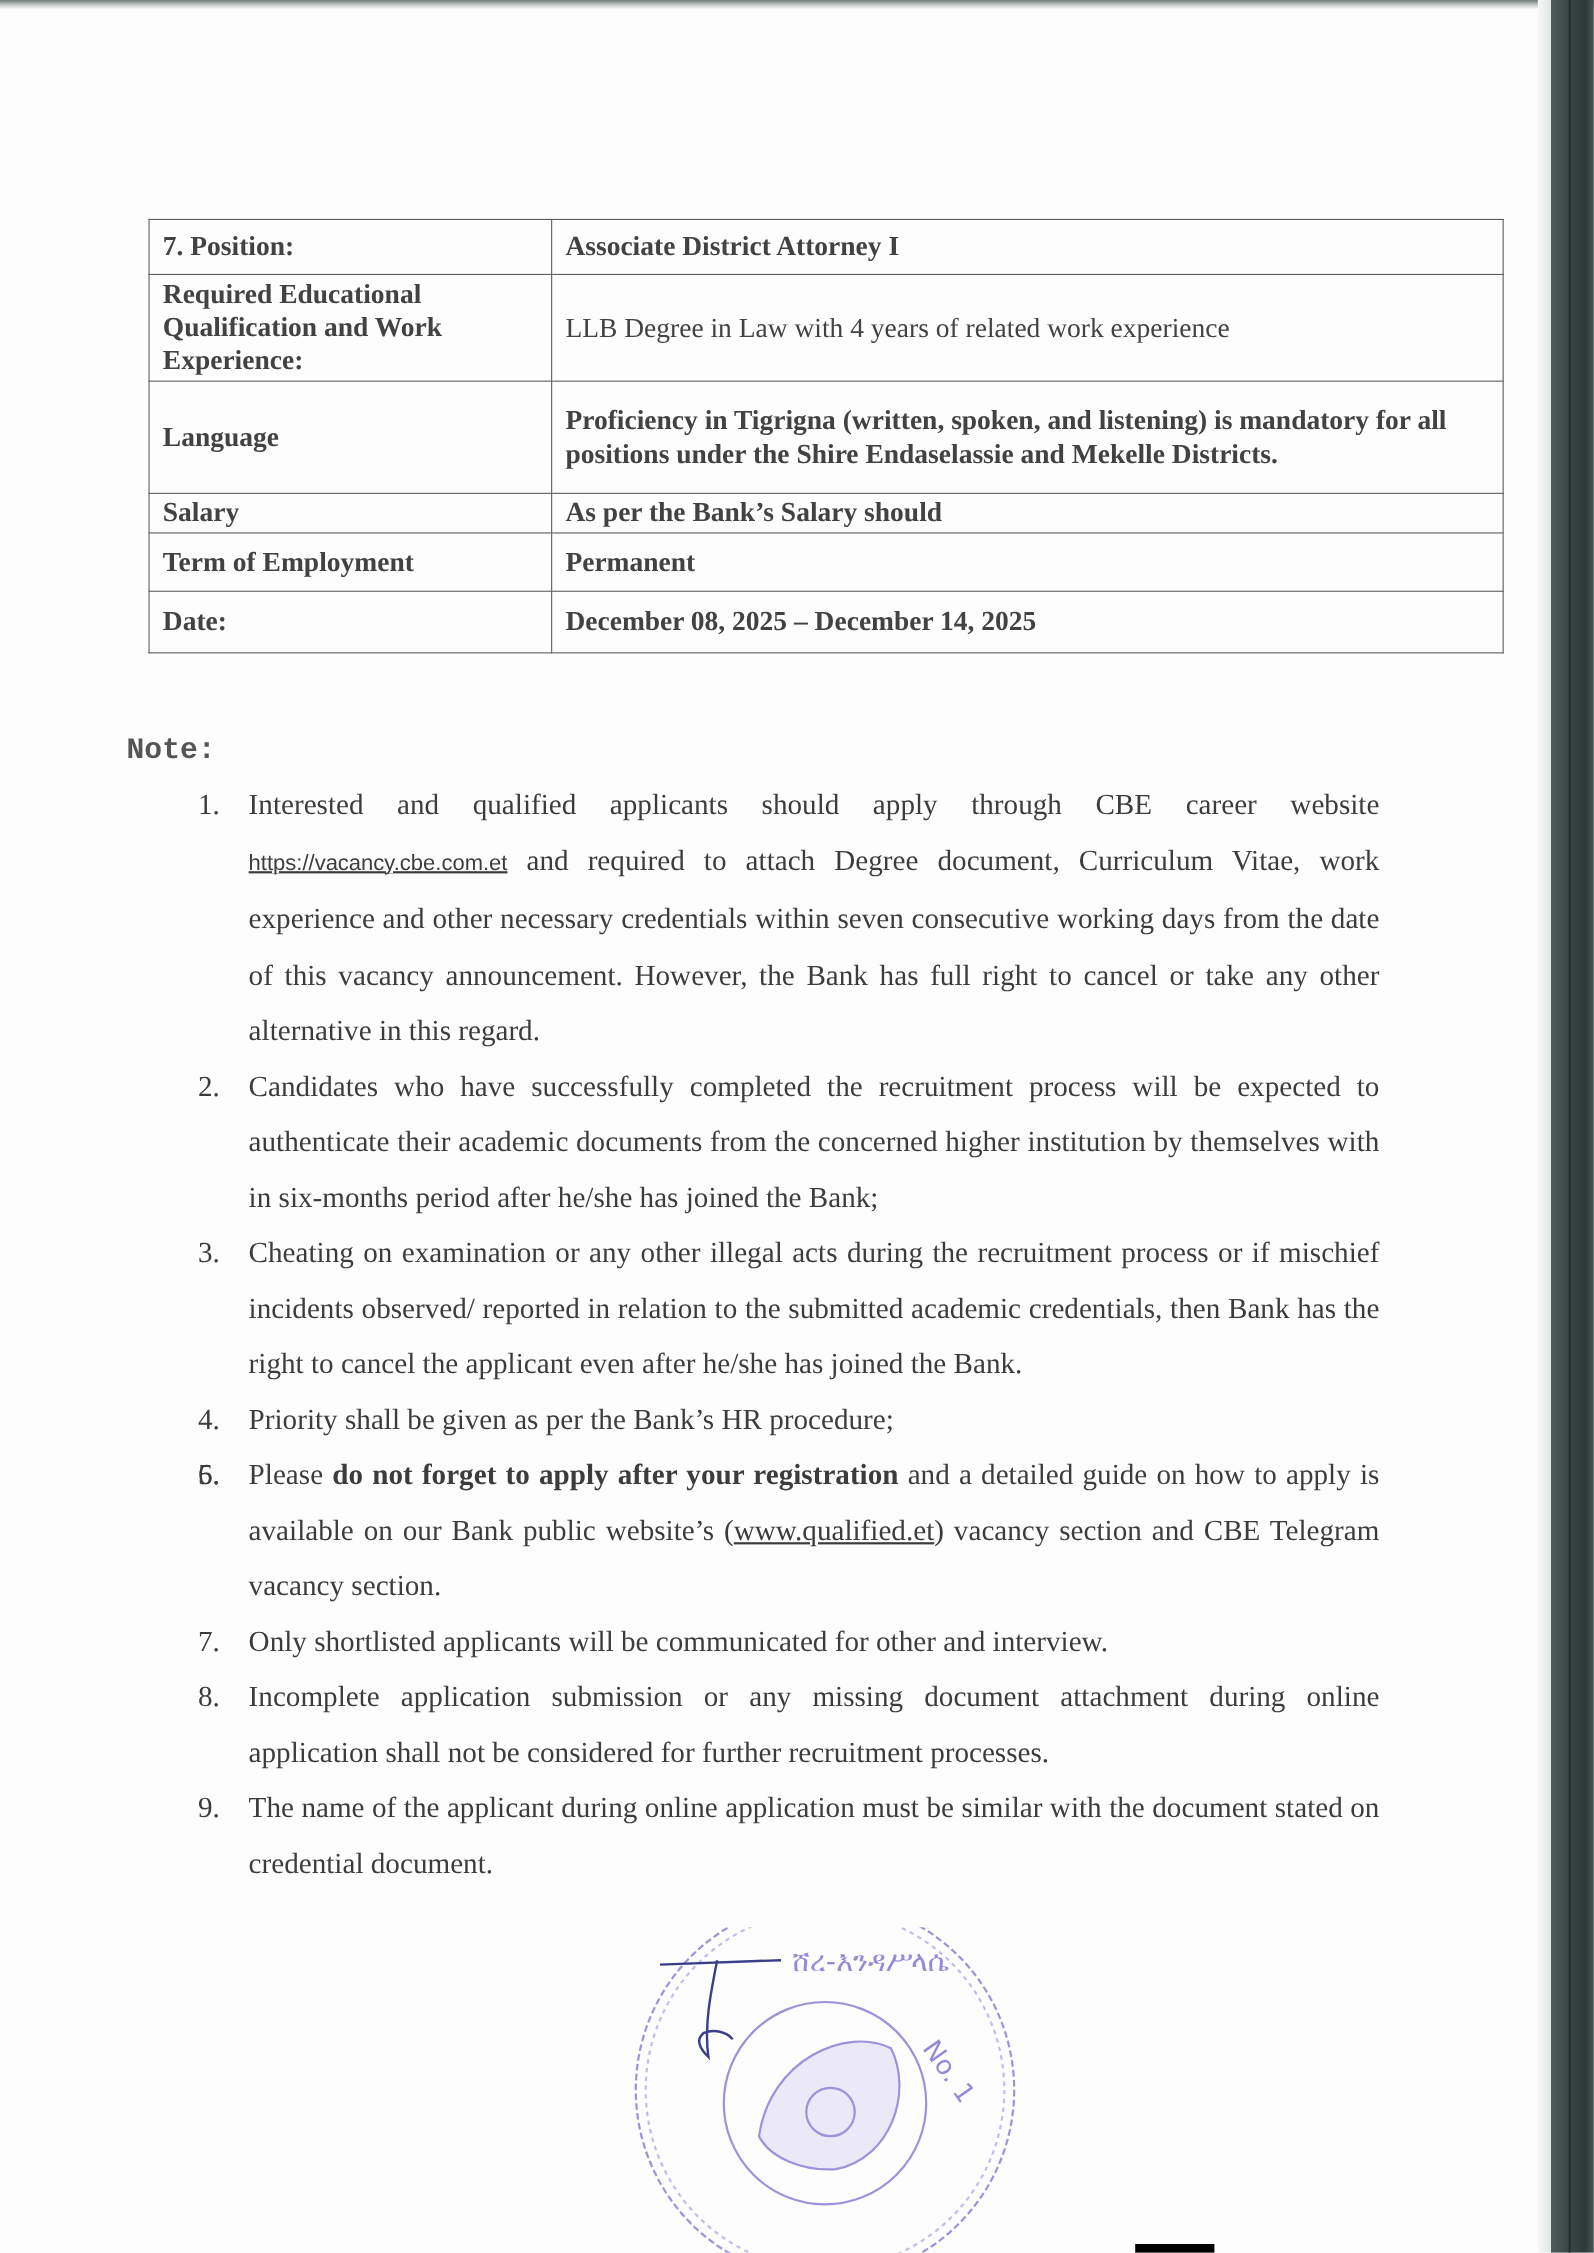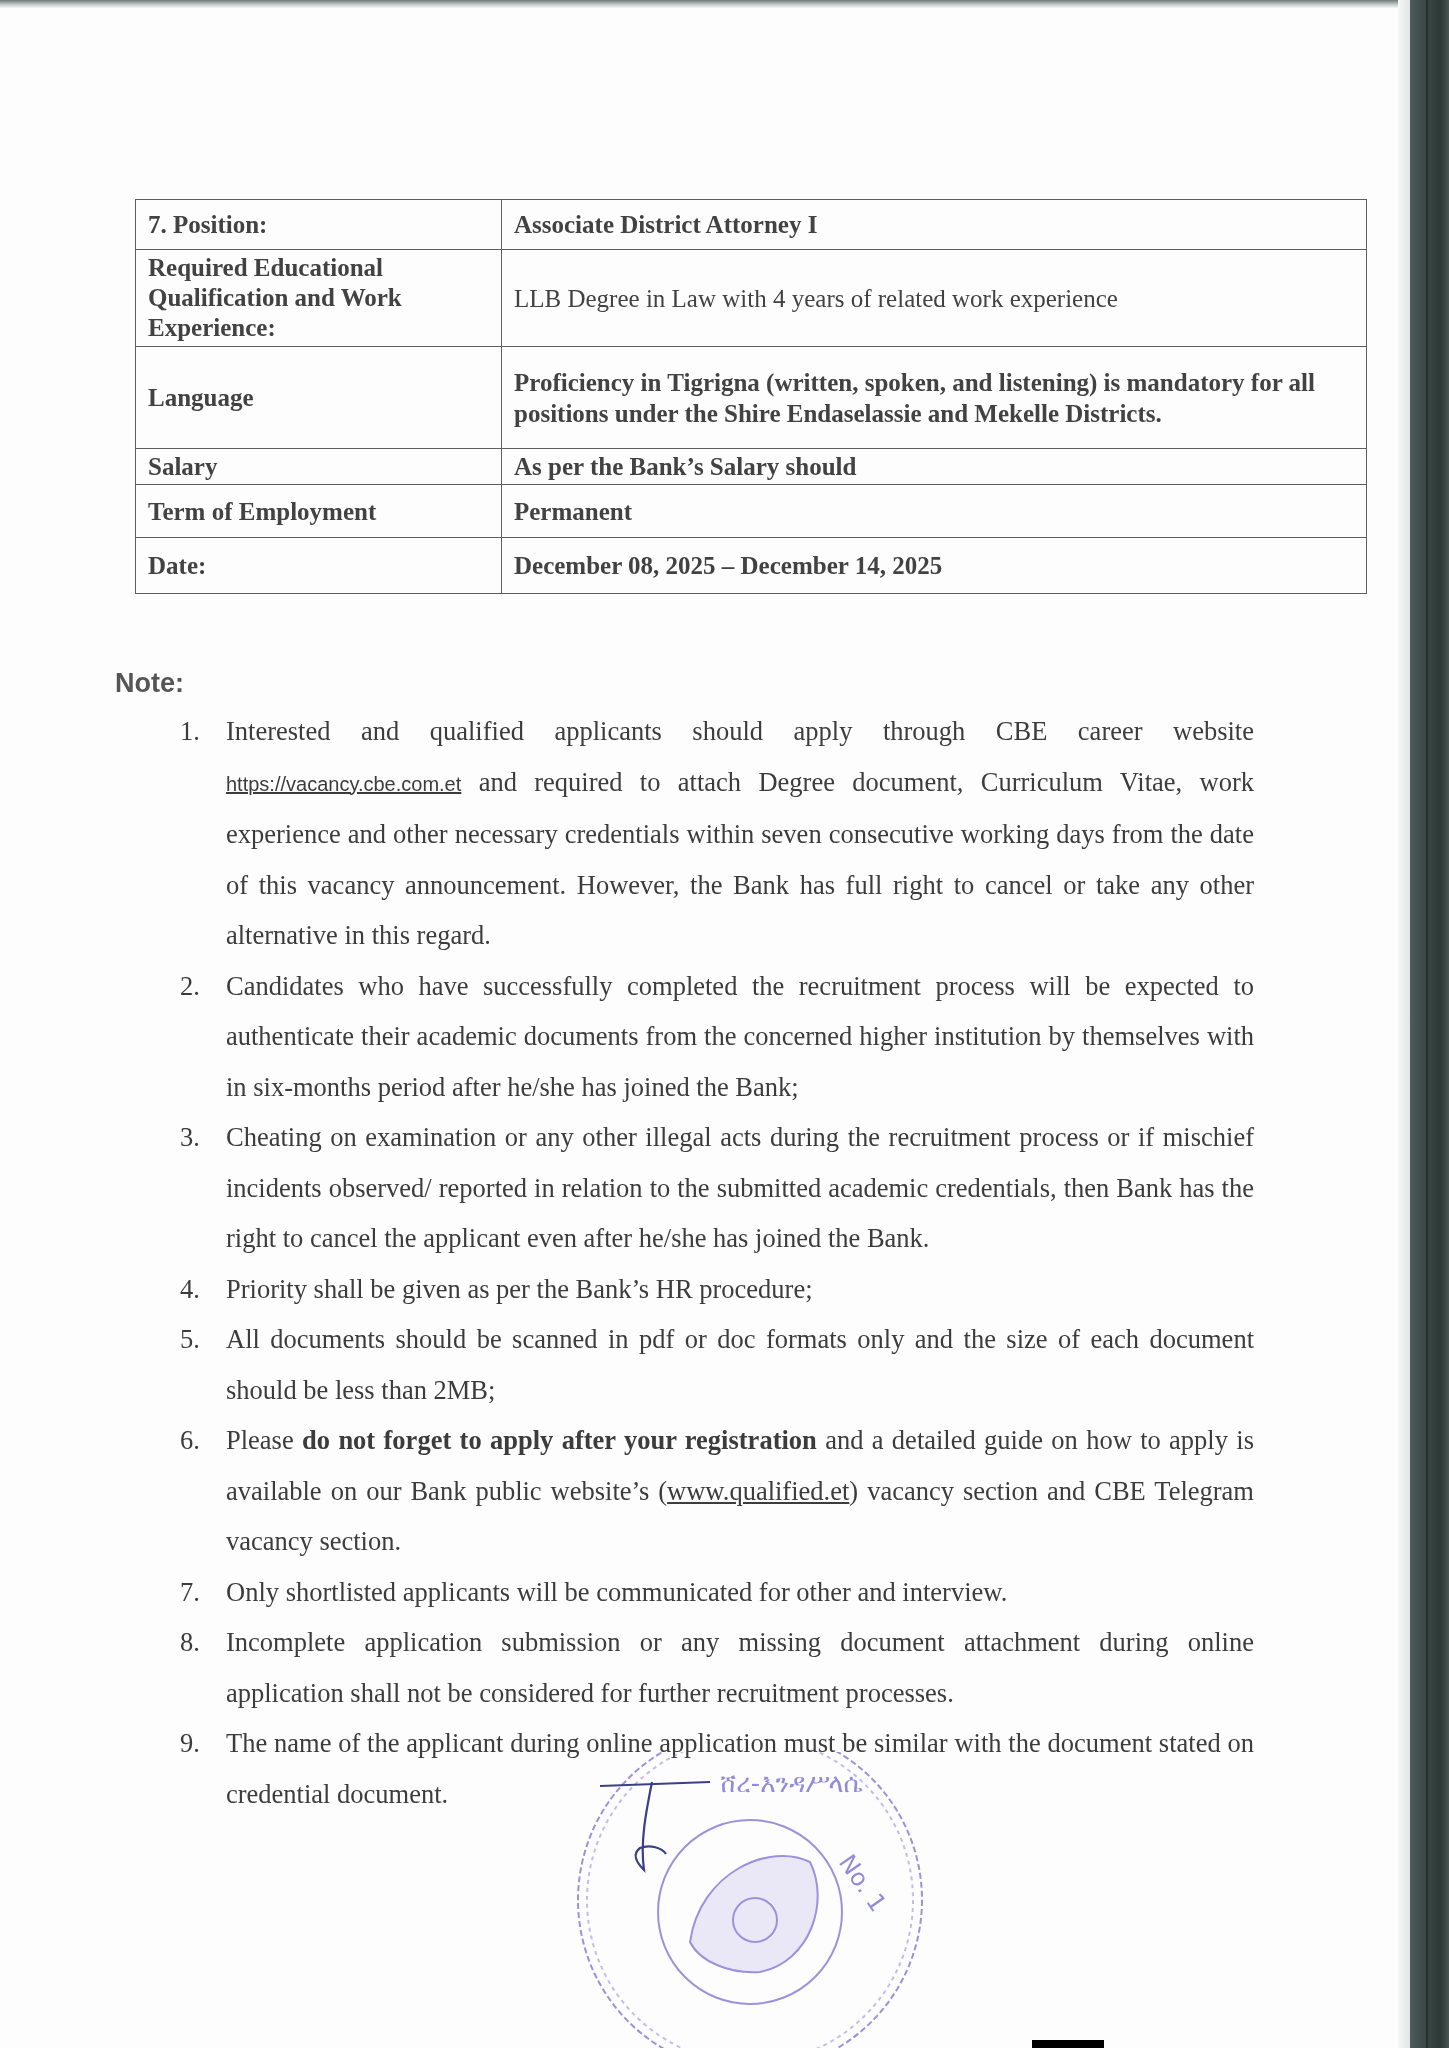--- a/index.html
+++ b/index.html
@@ -18,21 +18,21 @@
   .right-edge-inner { position: absolute; left: 1426px; top: 0; width: 2px; height: 2048px; background: #26302f; }
 
   table.spec { position: absolute; left: 135px; top: 187px; width: 1232px;
     border-collapse: collapse; table-layout: fixed; margin-top: 12px; }
   table.spec td { border: 1.5px solid #5e5e5e; padding: 0 12px; vertical-align: middle;
     font-size: 25px; line-height: 31px; font-weight: bold; color: #424242; }
   table.spec td.label { width: 341px; }
   table.spec td.value.normal { font-weight: normal; }
 
   .note-title { position: absolute; left: 115px; top: 668px;
-    font-family: Liberation Sans, sans-serif; font-weight: bold;
+    font-family: Liberation Mono, monospace; font-weight: bold;
     font-size: 27px; color: #555; }
 
   ol.notes { position: absolute; left: 176px; top: 706px; width: 1078px; margin: 0; padding: 0; list-style: none; }
   ol.notes li { position: relative; padding-left: 50px; font-size: 26.5px; line-height: 50.5px;
     text-align: justify; color: #3c3c3c; }
   ol.notes li .num { position: absolute; left: 4px; top: 0; }
   ol.notes li a { color: #3c3c3c; text-decoration: underline; }
   ol.notes li a.sans { font-family: "Liberation Sans", "DejaVu Sans", sans-serif; font-size: 20px; }
   ol.notes li b { font-weight: bold; }
 
@@ -90,21 +90,20 @@
   <li>
     <span class="num">3.</span>
     <span>Cheating on examination or any other illegal acts during the recruitment process or if mischief incidents observed/ reported in relation to the submitted academic credentials, then Bank has the right to cancel the applicant even after he/she has joined the Bank.</span>
   </li>
   <li>
     <span class="num">4.</span>
     <span>Priority shall be given as per the Bank’s HR procedure;</span>
   </li>
   <li>
     <span class="num">5.</span>
-    <span>All documents should be scanned in pdf or doc formats only and the size of each document should be less than 2MB;</span>
   </li>
   <li>
     <span class="num">6.</span>
     <span>Please </span><b>do not forget to apply after your registration</b><span> and a detailed guide on how to apply is available on our Bank public website’s (</span><a>www.qualified.et</a><span>) vacancy section and CBE Telegram vacancy section.</span>
   </li>
   <li>
     <span class="num">7.</span>
     <span>Only shortlisted applicants will be communicated for other and interview.</span>
   </li>
   <li>

